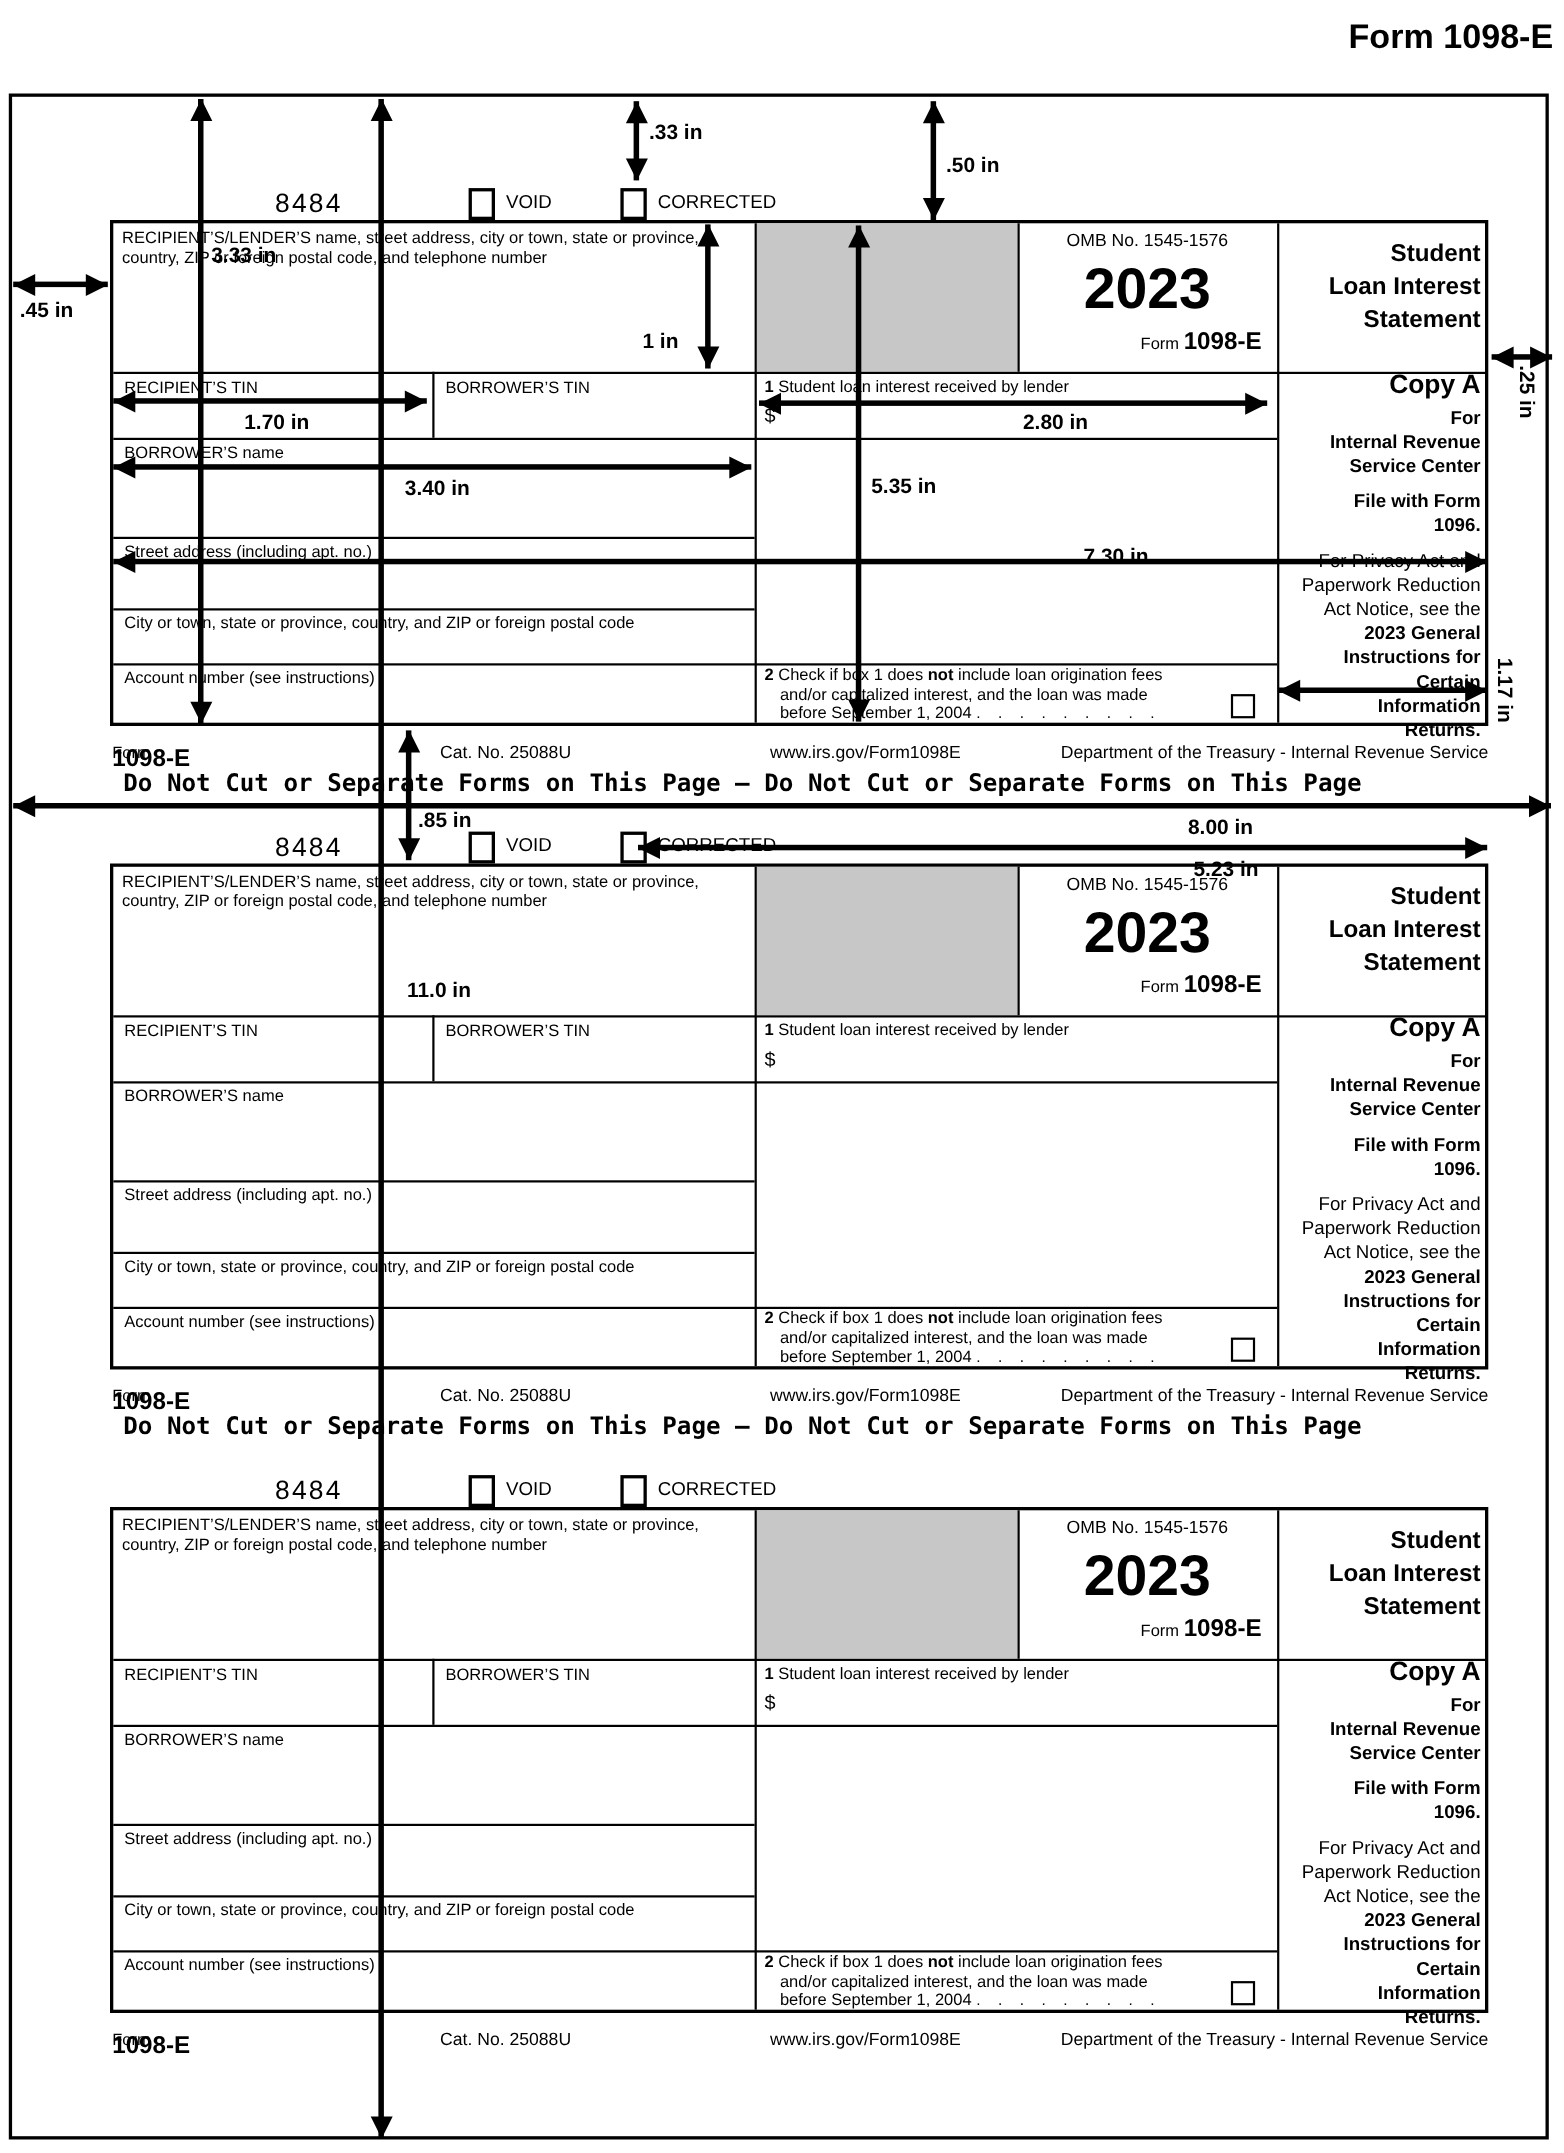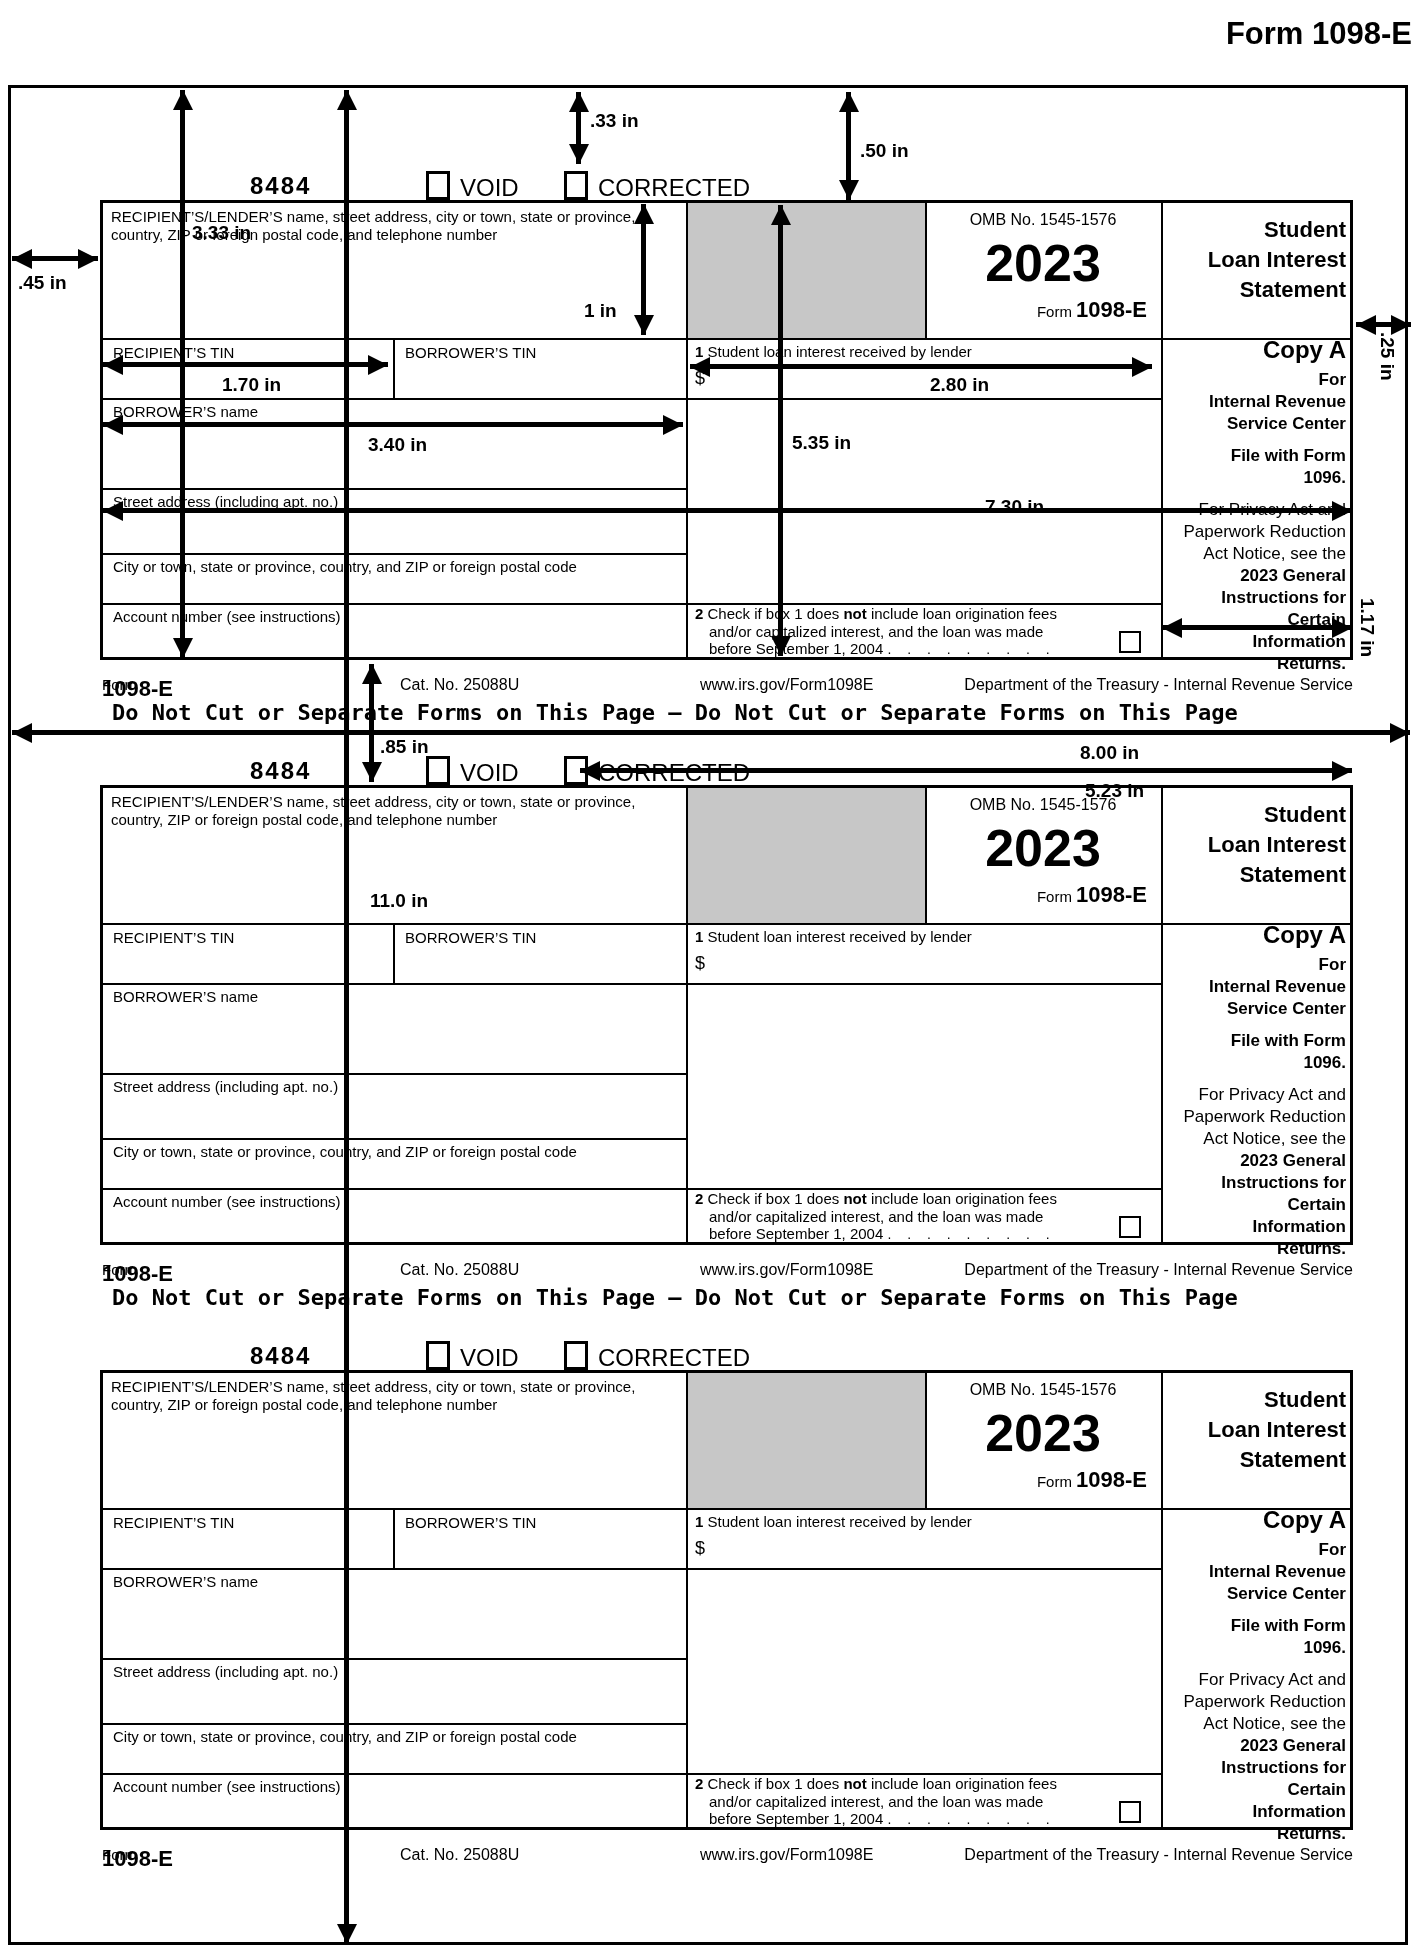--- a/index.html
+++ b/index.html
@@ -9,25 +9,25 @@
   
   .exhibit-title{position:absolute;left:10px;top:0px;font-size:47px;font-weight:bold;letter-spacing:1px;}
   .form-ref{position:absolute;right:10px;top:16px;font-size:31px;font-weight:bold;}
   .page-border{position:absolute;left:8px;top:85px;width:1400px;height:1860px;border:3px solid #000;box-sizing:border-box;}
 
   
   .form-slot{position:absolute;left:100px;width:1253px;}
   #slot1{top:170px;} #slot2{top:755px;} #slot3{top:1340px;}
 
   .strip{position:relative;height:30px;}
-  .print-code{position:absolute;left:150px;top:2px;font-size:24px;font-weight:bold;letter-spacing:2px;}
+  .print-code{position:absolute;left:150px;top:2px;font-size:24px;font-weight:normal;letter-spacing:2px;}
   .cb{position:absolute;border:3px solid #000;background:#fff;box-sizing:border-box;}
   .void-cb{left:326px;top:1px;width:24px;height:29px;}
   .corrected-cb{left:464px;top:1px;width:24px;height:29px;}
-  .strip-label{position:absolute;top:4px;font-size:24px;}
+  .strip-label{position:absolute;top:4px;font-size:17px;}
   .void-label{left:360px;} .corrected-label{left:498px;}
 
   .formbox{position:relative;width:1253px;height:460px;border:3px solid #000;box-sizing:border-box;}
   .gl{position:absolute;background:#000;}
   .l-v583{left:583px;top:0;width:2px;height:454px;}
   .l-v1058{left:1058px;top:0;width:2px;height:454px;}
   .l-v822{left:822px;top:0;width:2px;height:135px;}
   .l-v290{left:290px;top:135px;width:2px;height:60px;}
   .l-h135{left:0;top:135px;width:1247px;height:2px;}
   .l-h195{left:0;top:195px;width:1058px;height:2px;}

